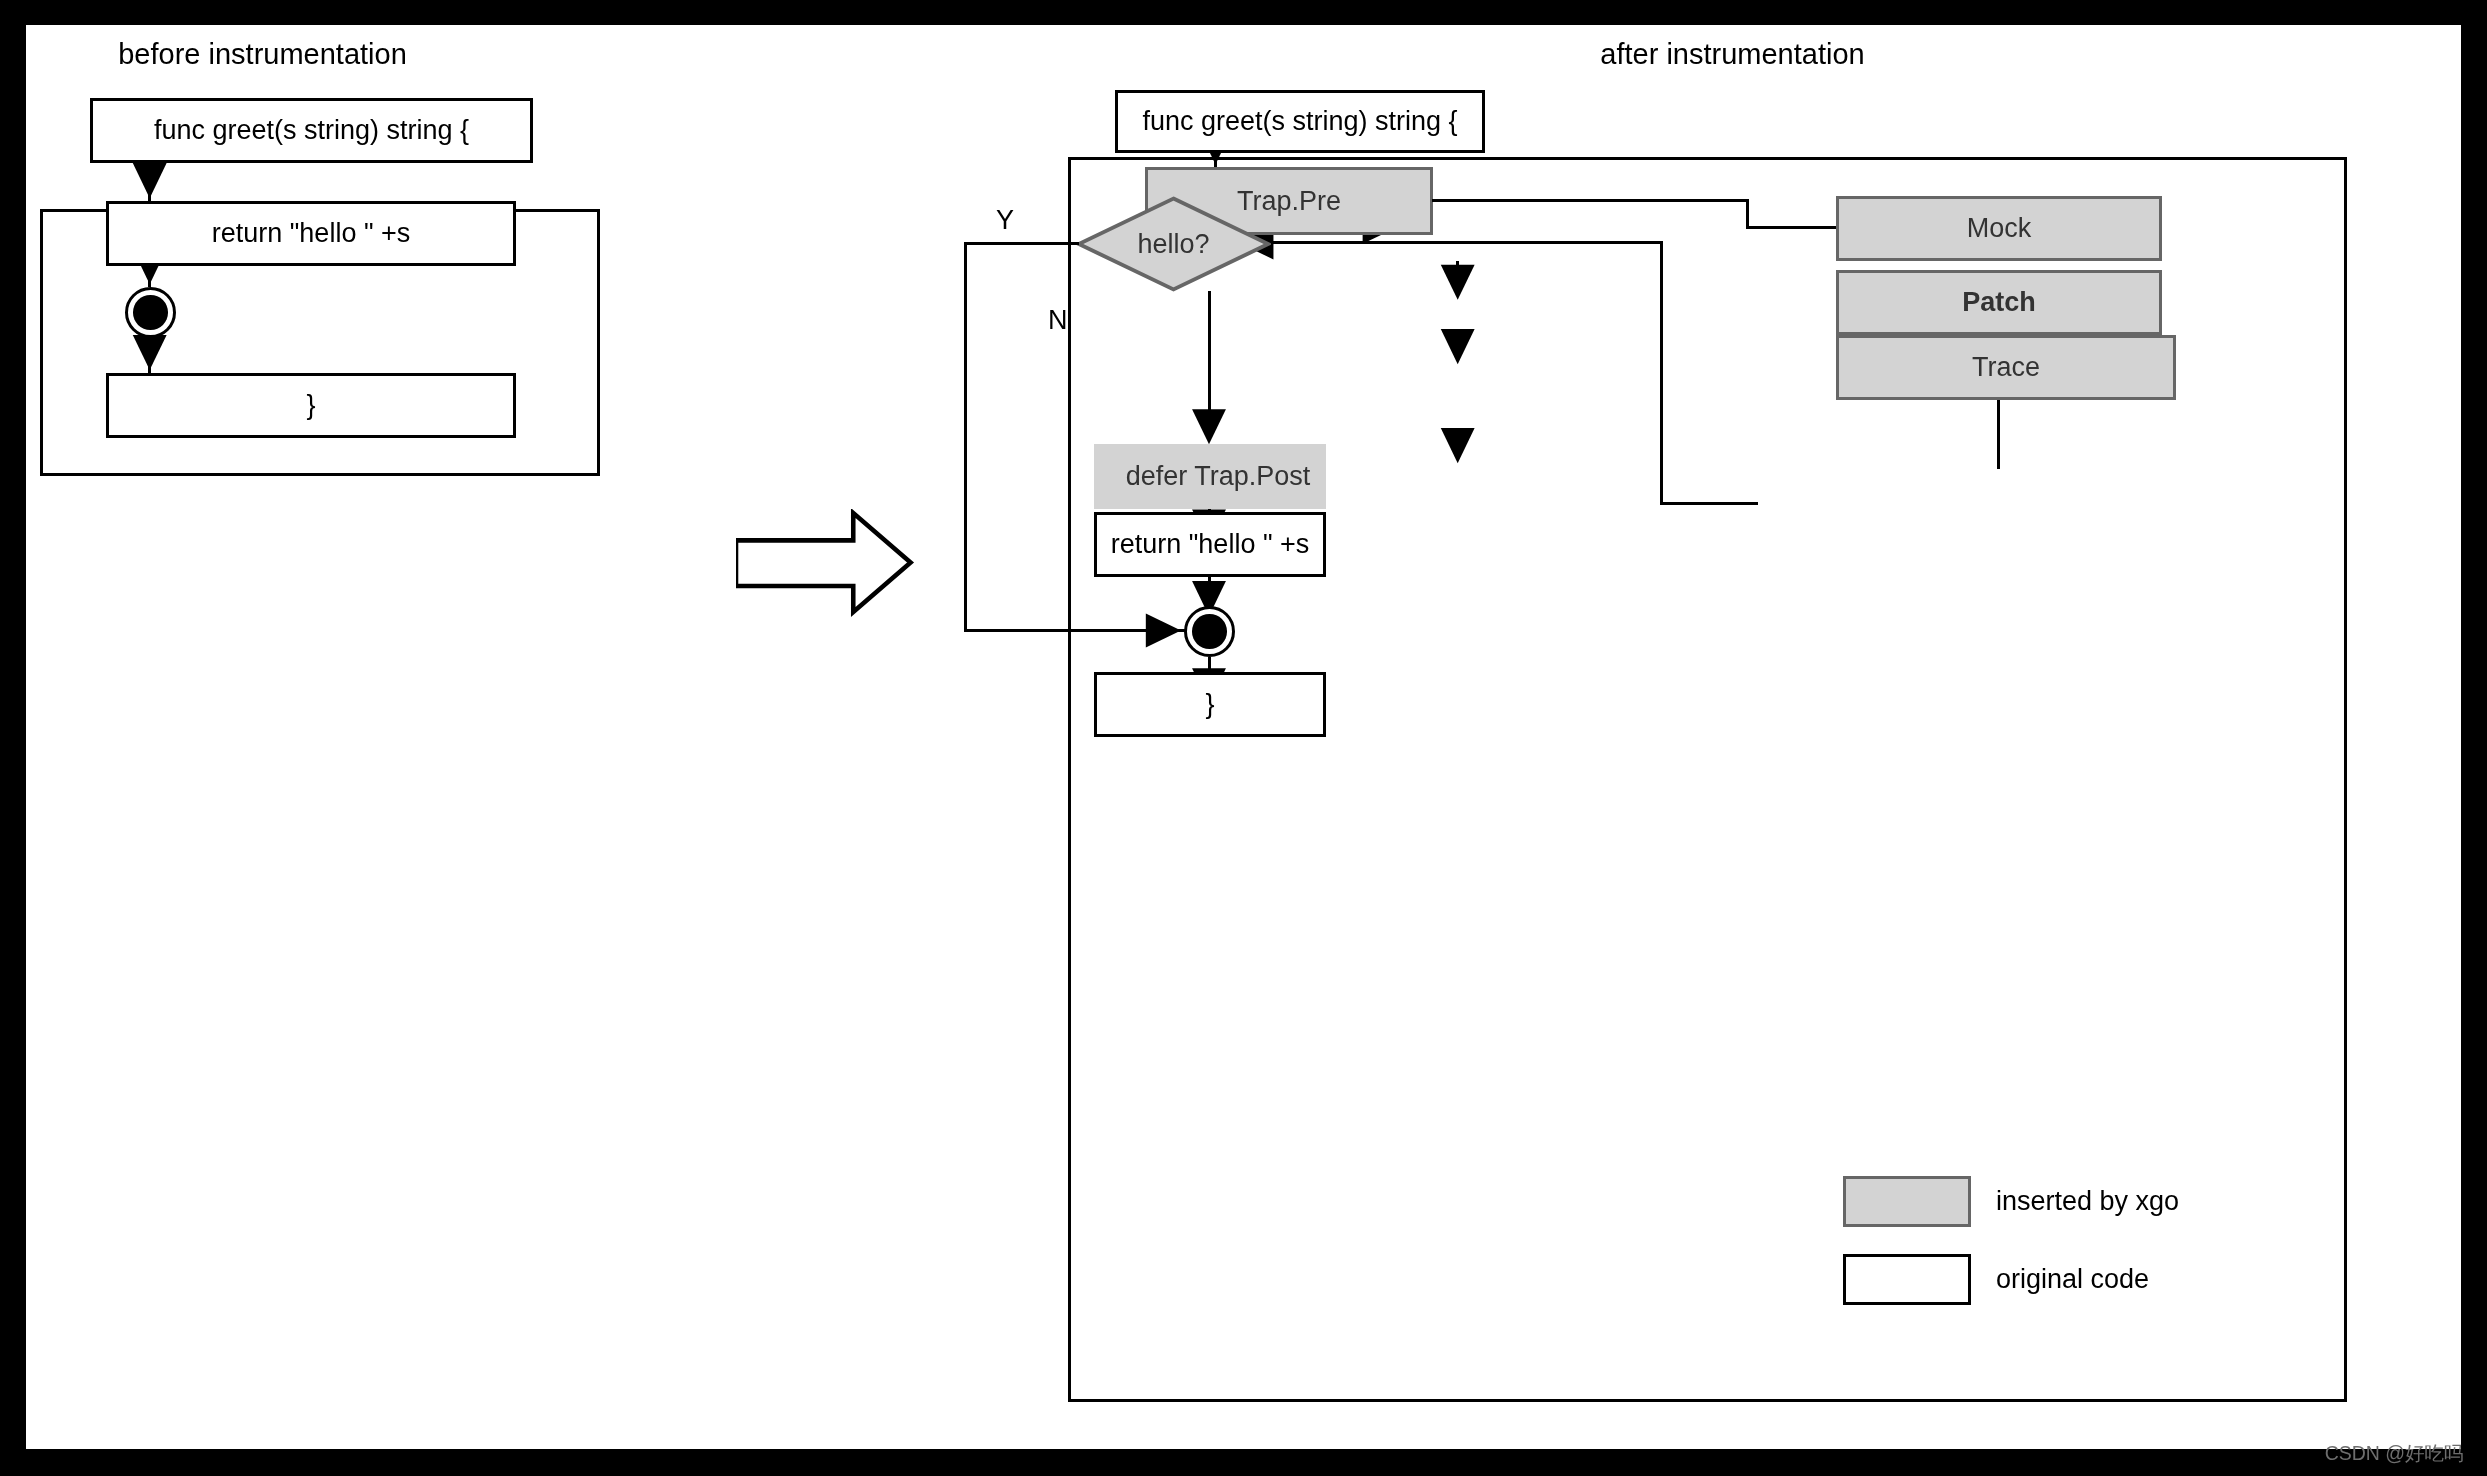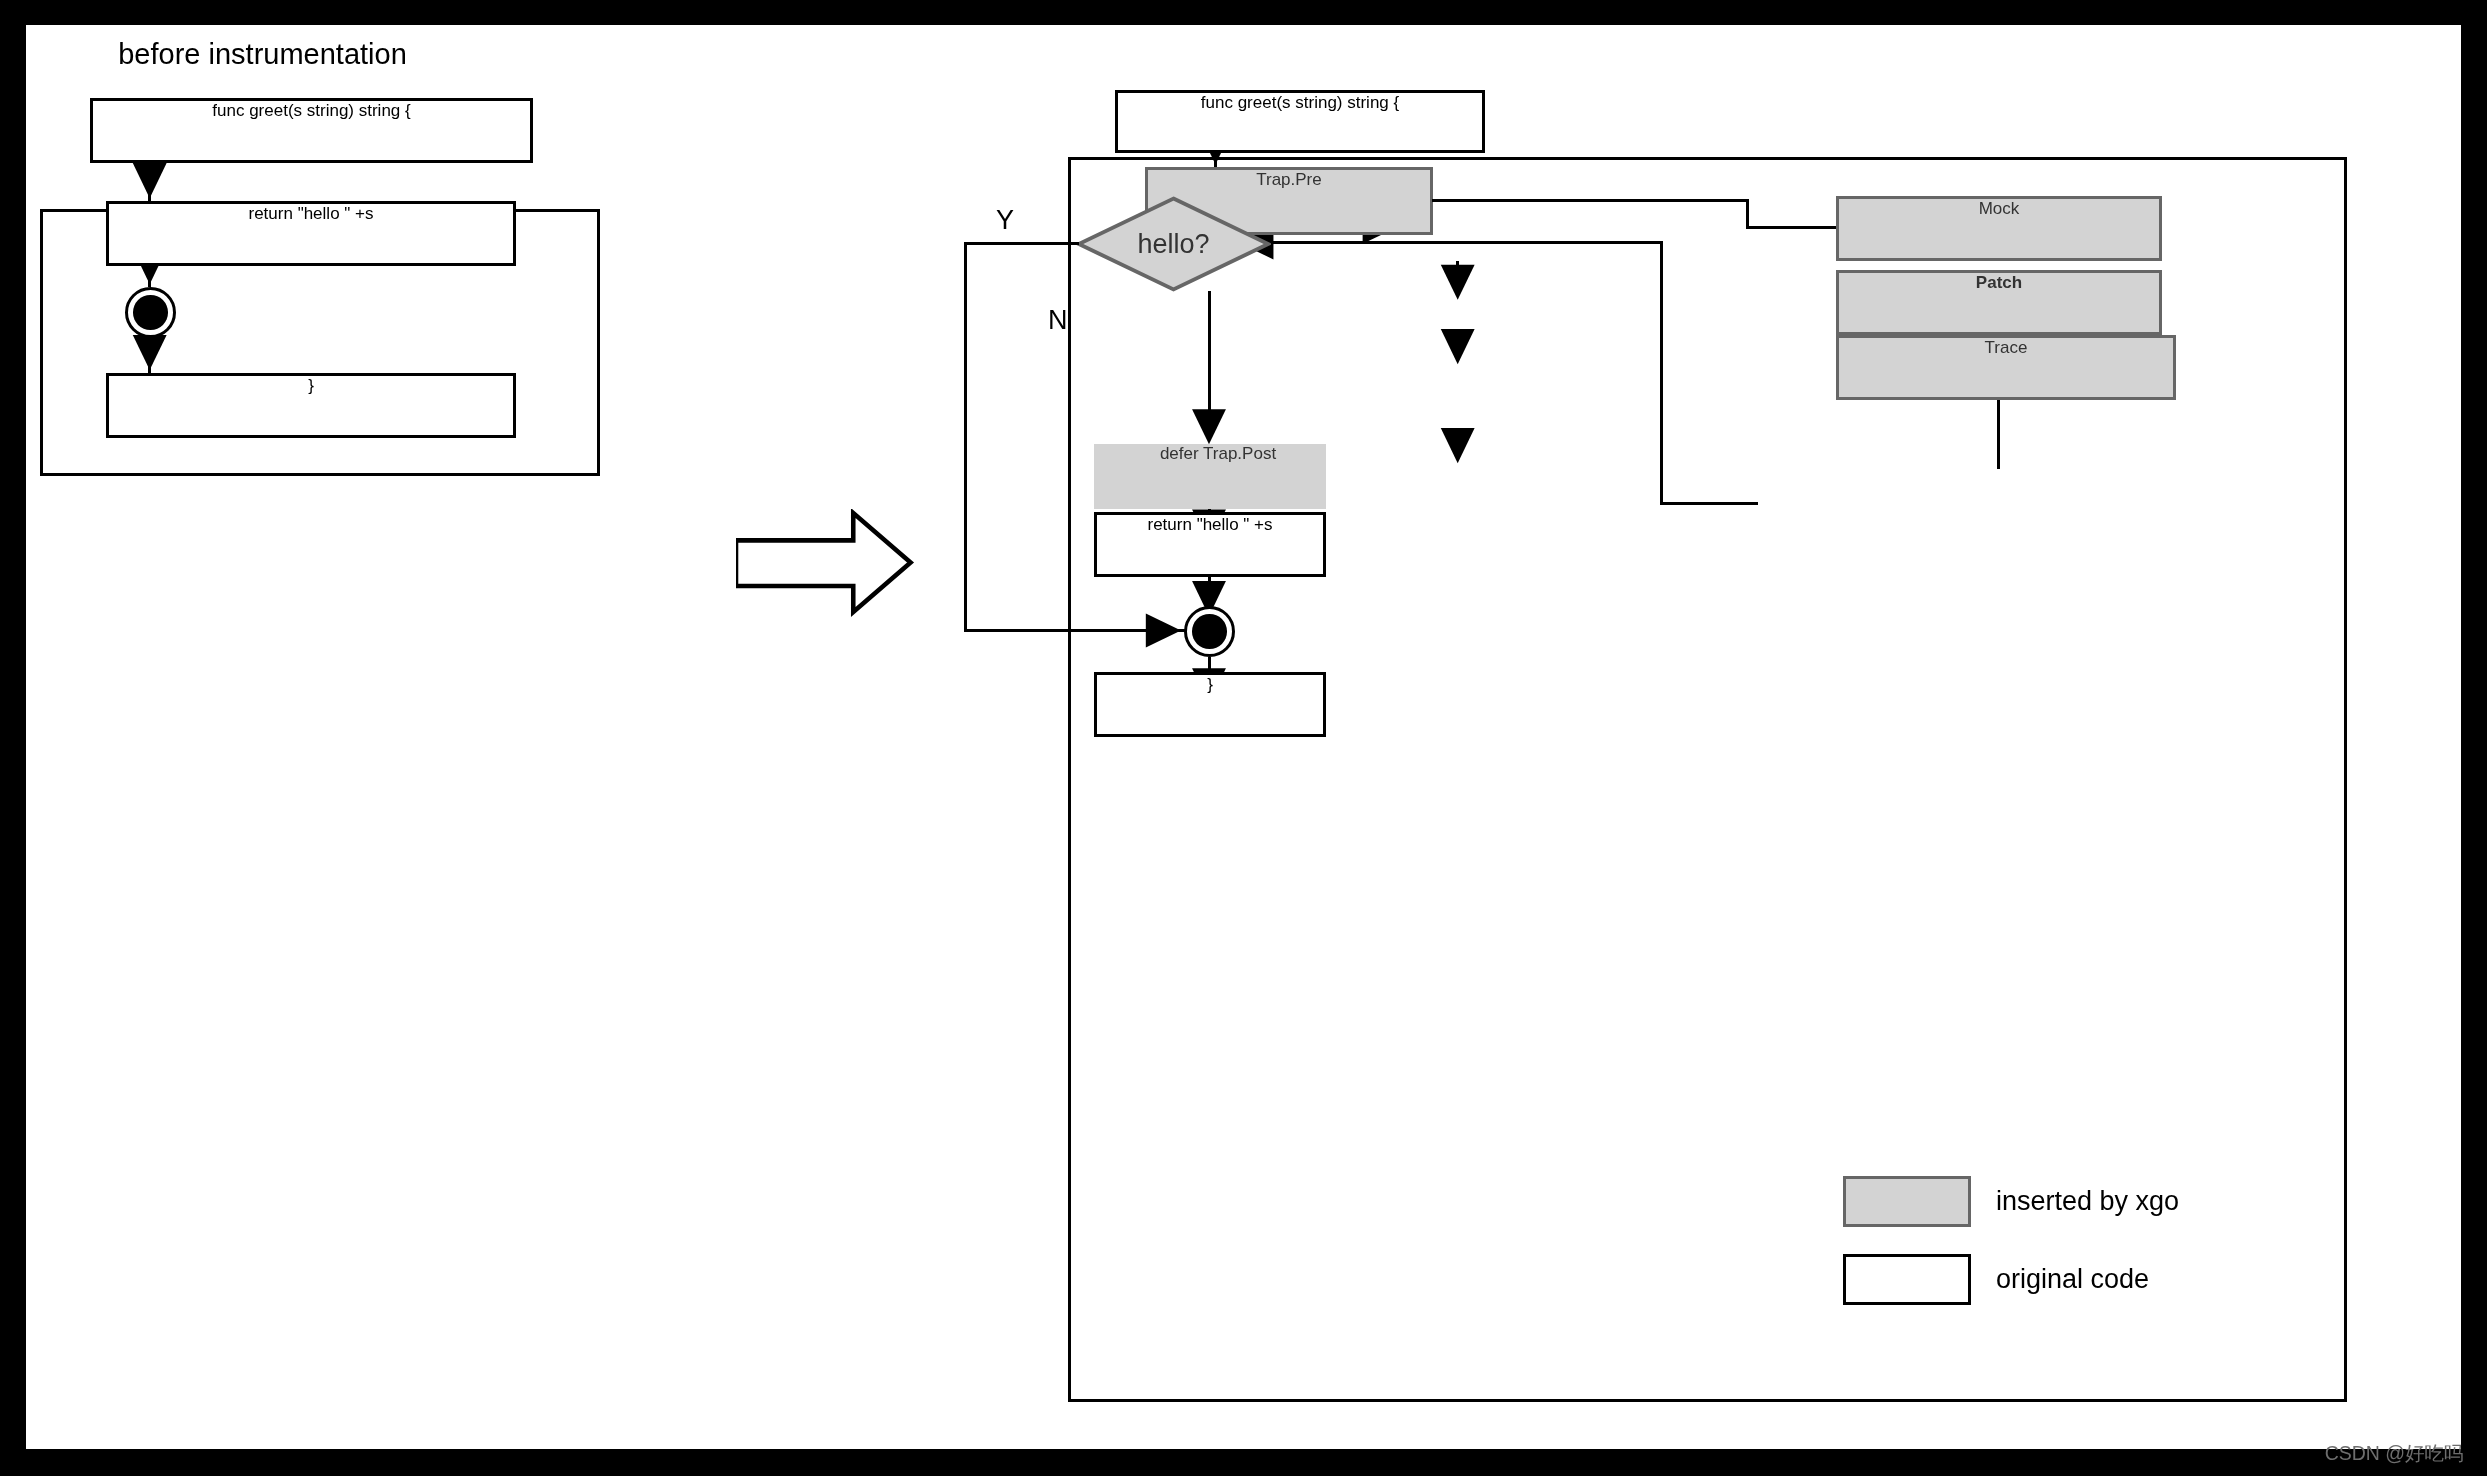--- a/index.html
+++ b/index.html
@@ -38,22 +38,23 @@
     box-sizing: border-box;
     border: 3.9px solid #000000;
     background: transparent;
   }
 
   
   .node {
     position: absolute;
     box-sizing: border-box;
     display: flex;
+    align-items: center;
     justify-content: center;
-    font-size: 17px;
+    font-size: 27px;
     white-space: nowrap;
   }
   .node.original {
     background: #ffffff;
     border: 3.3px solid #000000;
     color: #000000;
   }
   .node.inserted {
     background: #d3d3d3;
     border: 3.3px solid #666666;
@@ -184,20 +185,21 @@
   <div class="line-v" style="left:122px; top:313px; width:3.3px; height:35px;"></div>
 
   <div class="node original" style="left:80px; top:348px; width:410px; height:65px;">
     <span>}</span>
   </div>
 
   <svg class="abs" style="left:710px; top:484px; width:228px; height:111px;" viewBox="0 0 350 170">
     <polygon points="0,48 180,48 180,6 268,82 180,158 180,118 0,118" fill="#ffffff" stroke="#000000" stroke-width="7"></polygon>
   </svg>
 
+  <div class="panel-title" style="left:1068px; top:13px; width:1277px;">after instrumentation</div>
 
   <div class="frame" style="left:1042px; top:132px; width:1279px; height:1245px;"></div>
 
   <div class="node original" style="left:1089px; top:65px; width:370px; height:63px;">
     <span>func greet(s string) string {</span>
   </div>
   <div class="line-v" style="left:1188px; top:128px; width:3.3px; height:14.3px;"></div>
 
   <div class="node inserted" style="left:1119px; top:142px; width:288px; height:68px;">
     <span>Trap.Pre</span>

